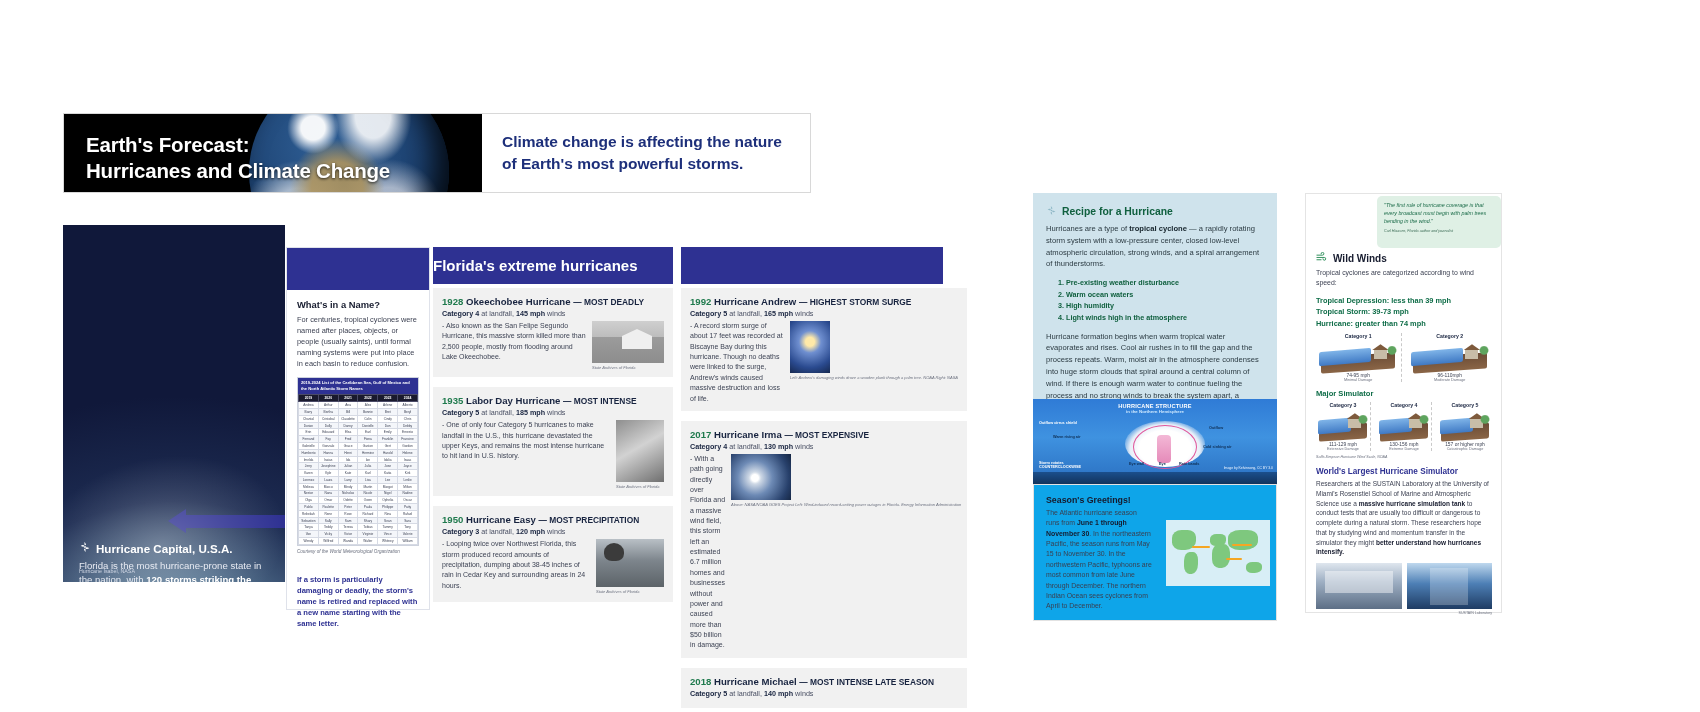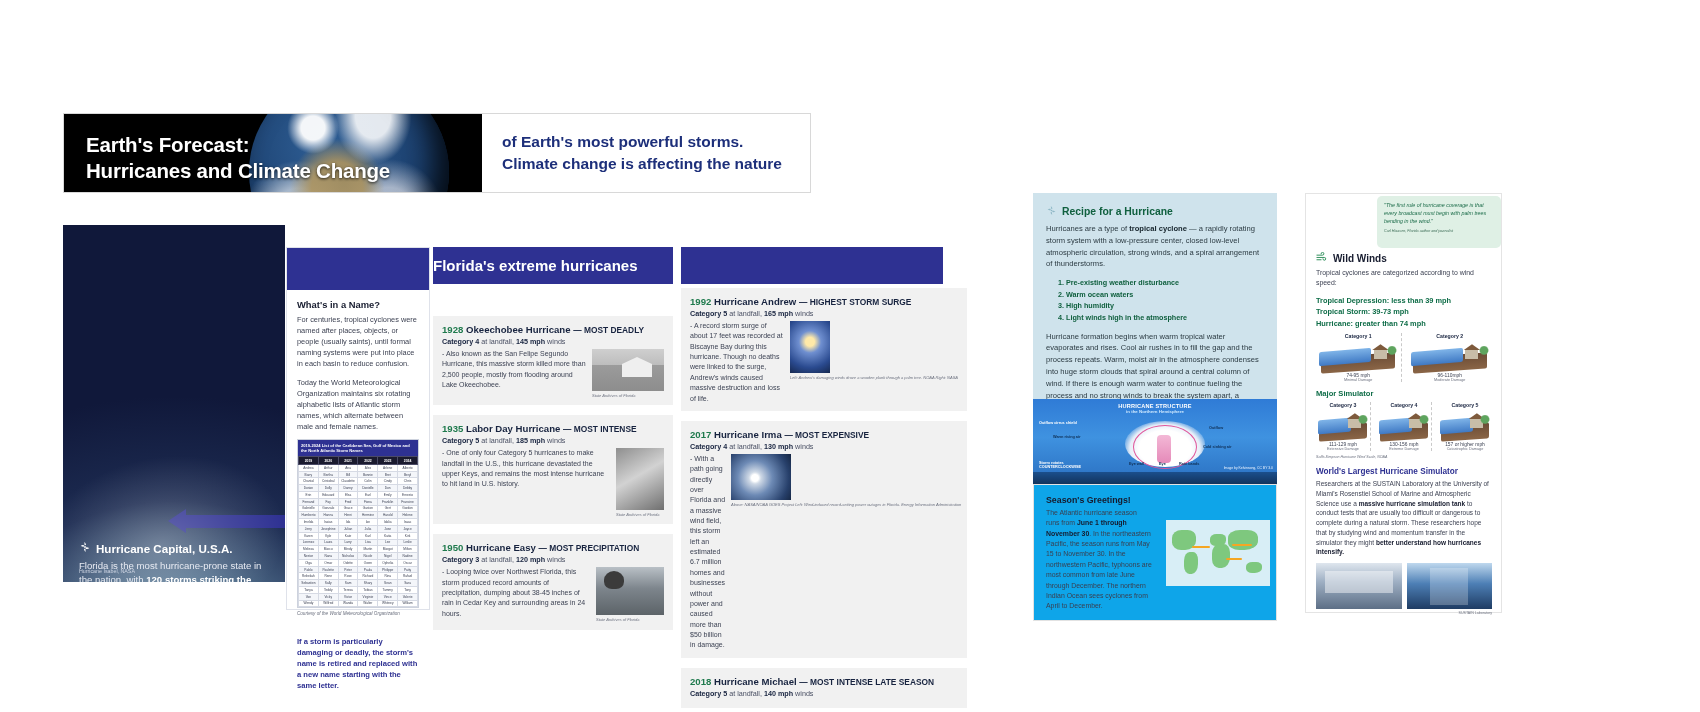--- a/index.html
+++ b/index.html
@@ -77,21 +77,21 @@
                    border: .4px solid #d6dae4; }
   table.names tr:nth-child(even) td { background: #f4f6fa; }
 
   
   .fl-head { position: absolute; left: 433px; top: 247px; width: 240px; height: 37px;
              background: #2e3192; color: #fff; font-weight: bold; font-size: 15px;
              display: flex; align-items: center; padding-left: 0; }
   .fl-head-r { position: absolute; left: 681px; top: 247px; width: 262px; height: 37px;
                background: #2e3192; }
   .fl-col { position: absolute; width: 240px; background: #f1f1f1; }
-  .fl-col.left { left: 433px; top: 288px; height: 286px; margin-top: 28px; }
+  .fl-col.left { left: 433px; top: 288px; height: 286px; }
   .fl-col.right { left: 681px; top: 288px; width: 286px; height: 286px; }
 
   .storm { position: relative; background: #f1f1f1; padding: 8px 9px 7px 9px; }
   .storm + .storm { border-top: 10px solid #fff; }
   .s-title { font-size: 9.6px; font-weight: bold; color: #17233f; margin-bottom: 2px; white-space: nowrap; }
   .s-title .yr { color: #1f7a4d; }
   .s-title .sup { font-weight: bold; font-size: 8.4px; color: #17233f; }
   .s-cat { font-size: 7.2px; color: #4a5064; margin-bottom: 3px; }
   .s-cat b { color: #17233f; }
   .s-row { display: flex; gap: 6px; }
@@ -202,22 +202,22 @@
   <div class="banner">
     <div class="banner-left">
       <div class="earth"></div>
       <div class="banner-title">
         <div>Earth's Forecast:</div>
         <div>Hurricanes and Climate Change</div>
       </div>
     </div>
     <div class="banner-right">
       <div class="banner-sub">
+        <div>Climate change is affecting the nature</div>
         <div>of Earth's most powerful storms.</div>
-        <div>Climate change is affecting the nature</div>
       </div>
     </div>
   </div>
 
   <div class="capital">
     <div class="cap-arrow"></div>
     <div class="cap-body">
       <div class="cap-head">
         <span>
           <svg width="12" height="12" viewBox="0 0 24 24" aria-hidden="true">
@@ -229,21 +229,20 @@
       <div class="cap-text"><span>Florida is the most hurricane-prone state in the nation, with </span><b>120 storms striking the state between 1850 and 2018</b></div>
     </div>
     <div class="cap-credit">Hurricane Isabel, NASA</div>
   </div>
 
   <div class="namecard">
     <div class="namecard-top"></div>
     <div class="namecard-in">
       <div class="nc-h">What's in a Name?</div>
       <div class="nc-p">For centuries, tropical cyclones were named after places, objects, or people (usually saints), until formal naming systems were put into place in each basin to reduce confusion.</div>
-      <div class="nc-p">Today the World Meteorological Organization maintains six rotating alphabetic lists of Atlantic storm names, which alternate between male and female names.</div>
 
       <div class="names-wrap">
         <div class="names-head">2019-2024 List of the Caribbean Sea, Gulf of Mexico and the North Atlantic Storm Names</div>
         <table class="names">
           <thead>
               <tr id="names-head-row">
                 <th>2019</th>
                 <th>2020</th>
                 <th>2021</th>
                 <th>2022</th>

